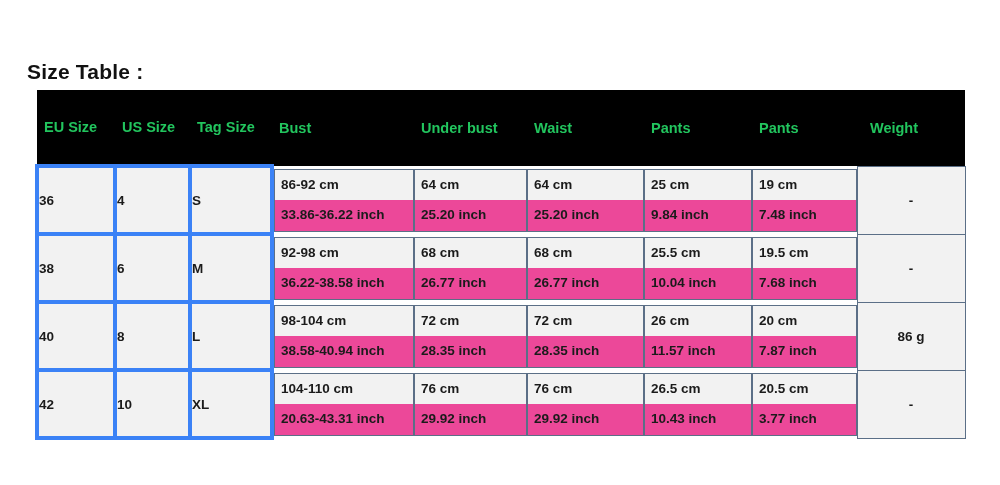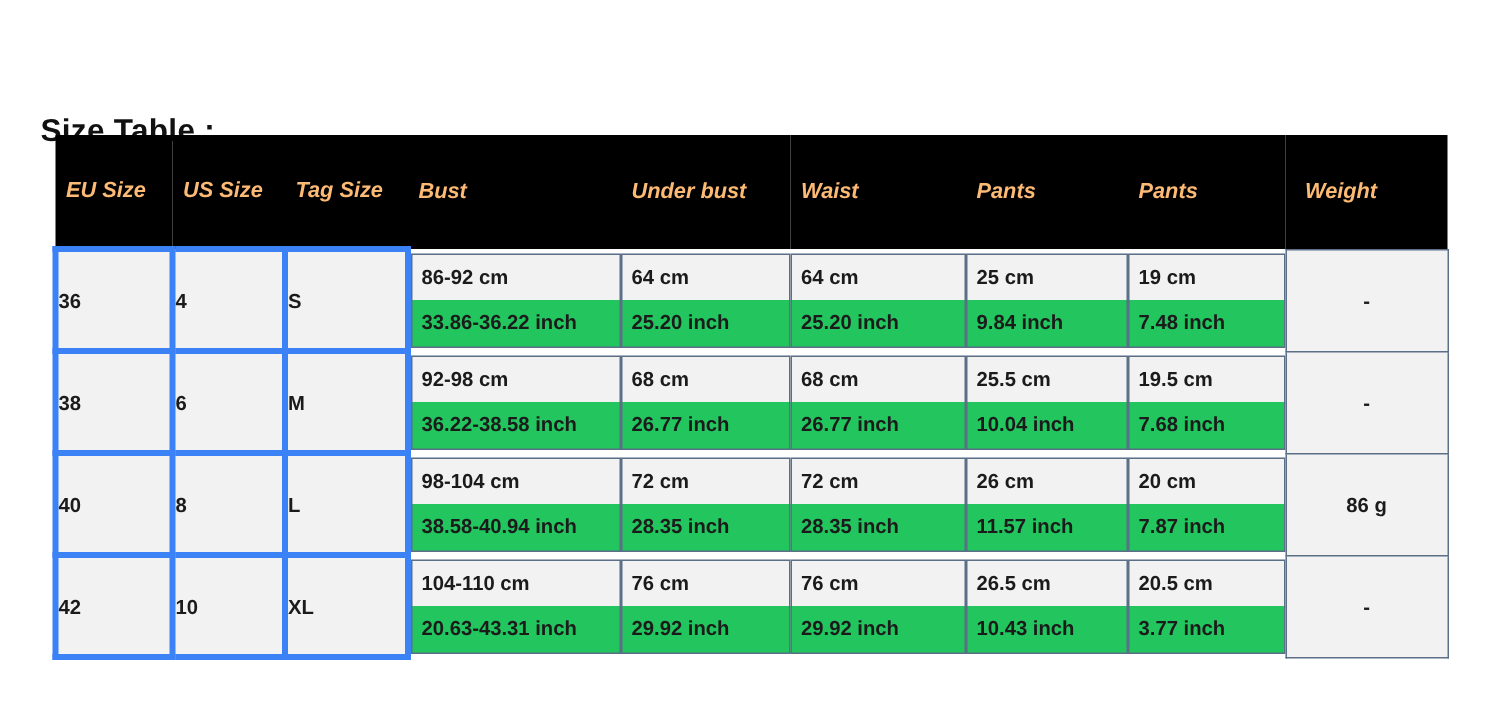--- a/index.html
+++ b/index.html
@@ -20,21 +20,20 @@
   }
   .title {
     position: absolute;
     left: 27px;
     top: 60px;
     font-size: 21px;
     font-weight: bold;
     color: #111111;
     letter-spacing: 0.2px;
     white-space: nowrap;
-    margin-top: 16px;
   }
   .size-table {
     position: absolute;
     left: 35px;
     top: 90px;
     width: 928px;
     border-collapse: collapse;
     table-layout: fixed;
     font-size: 13.5px;
     color: #1b1b1b;
@@ -42,28 +41,27 @@
   .size-table th,
   .size-table td {
     padding: 0;
     margin: 0;
     vertical-align: middle;
     font-weight: bold;
   }
   
   .size-table thead th {
     background: #000000;
-    color: #fdba74;
+    color: #22c55e;
     font-weight: bold;
     font-size: 14.5px;
     height: 74px;
     text-align: left;
     padding-left: 7px;
     border: none;
-    font-style: italic;
   }
   .size-table thead th.th-weight {
     padding-left: 13px;
   }
   
   .cell-plain {
     background: #f2f2f2;
     border: 4px solid #3b82f6;
     text-align: left;
     padding-left: 6px;
@@ -93,21 +91,21 @@
     margin-top: -1px;
     white-space: nowrap;
     overflow: hidden;
   }
   .sub-stack .sub-cm {
     background: #f2f2f2;
     border-top: 1px solid #5b6f87;
     margin-top: 0;
   }
   .sub-stack .sub-in {
-    background: #22c55e;
+    background: #ec4899;
   }
   .col-eu { width: 78px; }
   .col-us { width: 75px; }
   .col-tag { width: 82px; }
   .col-bust { width: 142px; }
   .col-underbust { width: 113px; }
   .col-waist { width: 117px; }
   .col-length { width: 108px; }
   .col-pants { width: 105px; }
   .col-weight { width: 108px; }

